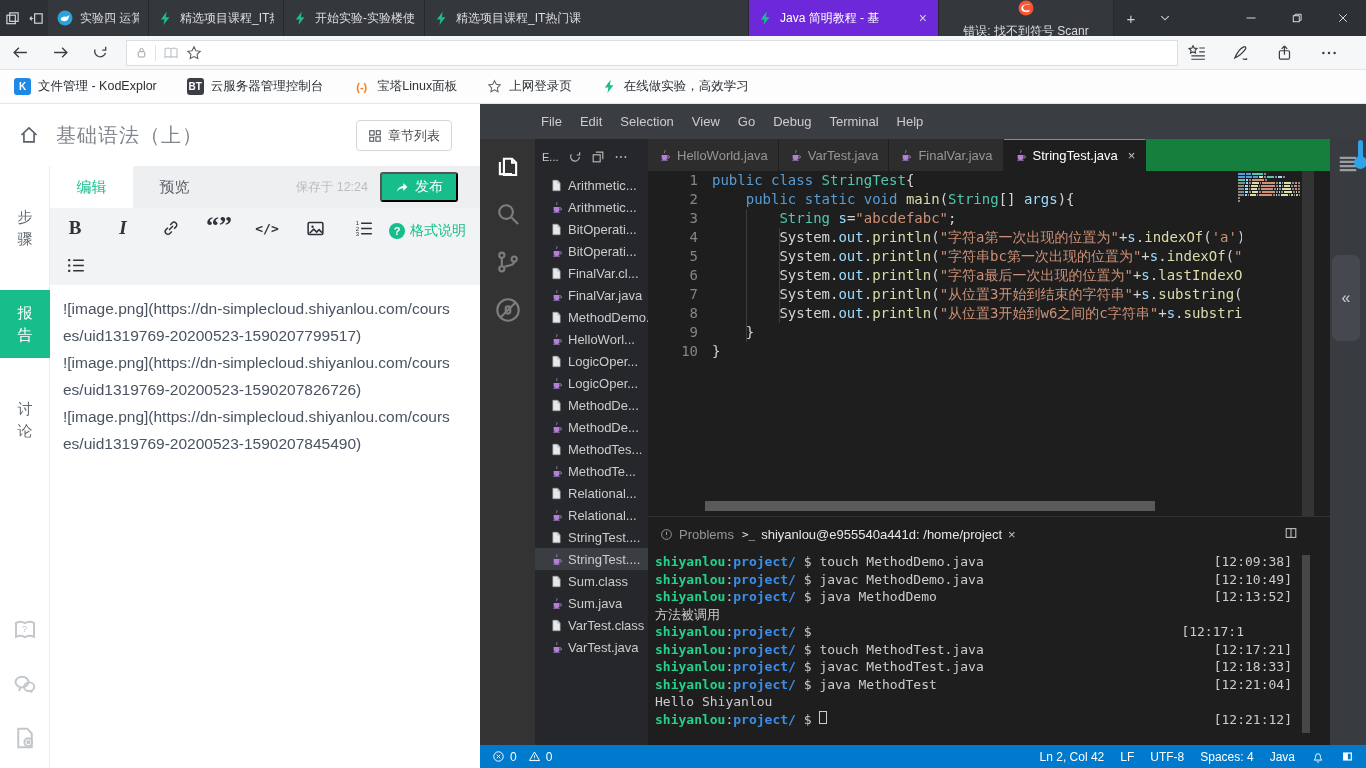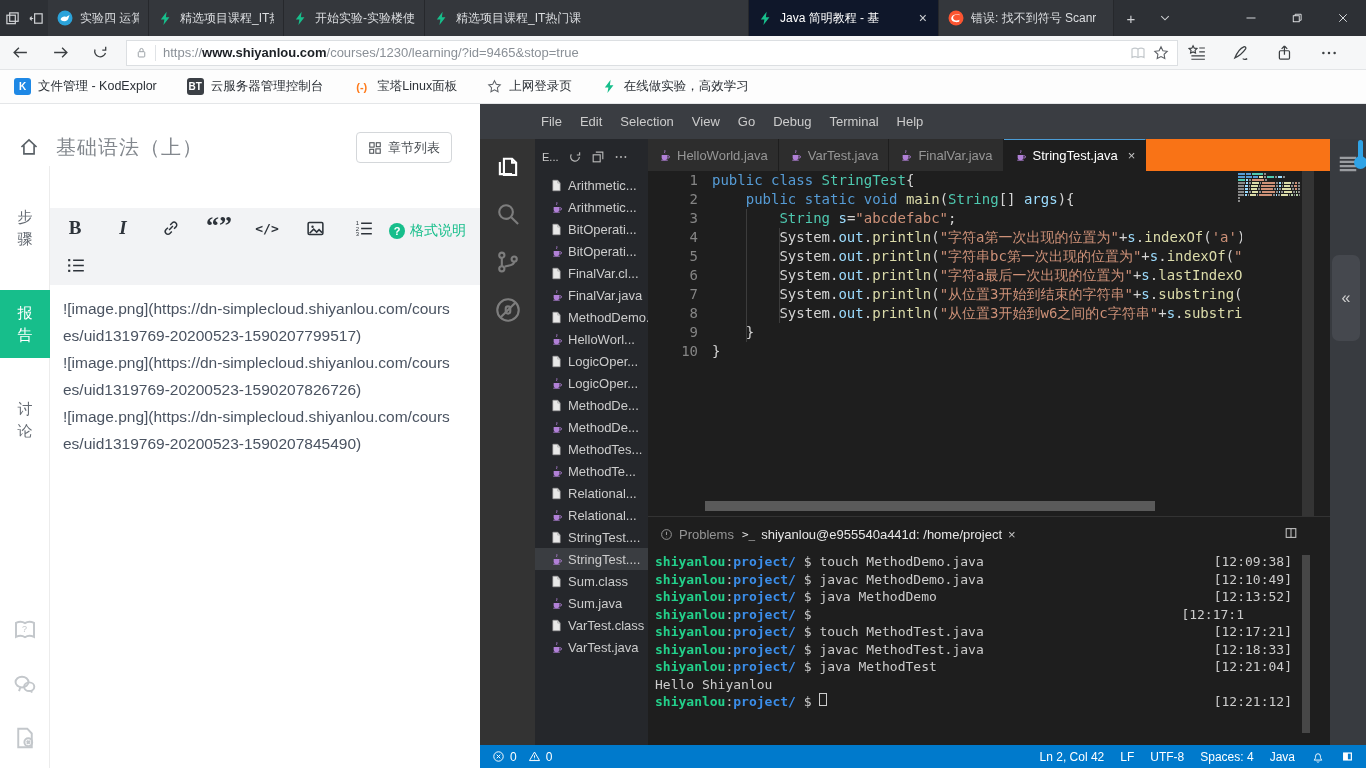--- a/index.html
+++ b/index.html
@@ -6,21 +6,21 @@
   html,body { width:1366px; height:768px; overflow:hidden; }
   body { font-family:"Liberation Sans", sans-serif; background:#fff; position:relative; }
   .mono { font-family:"DejaVu Sans Mono", monospace; }
   svg { display:block; }
   .icon { display:inline-flex; align-items:center; justify-content:center; flex:0 0 auto; }
 
   
   #tabstrip { position:absolute; left:0; top:0; width:1366px; height:36px; background:#2d3035; display:flex; align-items:stretch; color:#e8eaed; }
   .tab-actions { width:48px; display:flex; align-items:center; justify-content:space-around; color:#cfd1d4; }
   .btab { display:flex; align-items:center; gap:7px; padding:0 9px; font-size:12px; color:#dcdee1; background:#34373c; border-right:1px solid #26282c; overflow:hidden; white-space:nowrap; }
-  .btab.active { background:#0f172a; color:#ffffff;justify-content:space-between; }
+  .btab.active { background:#6d28d9; color:#ffffff;justify-content:space-between; }
   .btab .ttl { overflow:hidden; text-overflow:clip; white-space:nowrap; }
   .btab .closex { margin-left:auto; color:#cfd1d4; font-size:14px; padding:0 2px; }
   .strip-btn { width:34px; display:flex; align-items:center; justify-content:center; color:#cfd1d4; font-size:15px; }
   #win-controls { margin-left:auto; display:flex; }
   #win-controls .wbtn { width:46px; display:flex; align-items:center; justify-content:center; color:#e8eaed; }
 
   
   #addressbar { position:absolute; left:0; top:36px; width:1366px; height:34px; background:#f6f7f8; border-bottom:1px solid #e3e5e7; display:flex; align-items:center; }
   .nav-btn { width:40px; display:flex; align-items:center; justify-content:center; color:#3c4043; }
   #urlbox { margin-left:6px; width:1052px; height:26px; background:#fff; border:1px solid #dcdfe2; display:flex; align-items:center; padding:0 8px; gap:7px; }
@@ -29,21 +29,21 @@
   .urlbox-icn { color:#9aa0a6; }
   #addr-right { display:flex; align-items:center; margin-left:10px; gap:26px; color:#3c4043; }
 
   
   #bookmarksbar { position:absolute; left:0; top:70px; width:1366px; height:34px; background:#fdfdfd; border-bottom:1px solid #e4e6e8; display:flex; align-items:center; padding-left:14px; gap:30px; }
   .bkm { display:flex; align-items:center; gap:7px; font-size:12.5px; color:#2b3036; white-space:nowrap; }
   .favsq { width:17px; height:17px; border-radius:3px; color:#fff; font-size:10px; font-weight:bold; display:flex; align-items:center; justify-content:center; }
 
   
   #course { position:absolute; left:0; top:104px; width:480px; height:664px; background:#fff; }
-  #course-header { position:absolute; left:0; top:12px; width:480px; height:62px; background:#fff; display:flex; align-items:center; }
+  #course-header { position:absolute; left:0; top:0; width:480px; height:62px; background:#fff; display:flex; align-items:center; }
   #home-btn { margin-left:18px; color:#596066; }
   #course-title { margin-left:16px; font-size:20px; color:#83888e; letter-spacing:1px; }
   #chapters-btn { position:absolute; right:28px; top:16px; height:31px; border:1px solid #d4d7da; border-radius:4px; background:#fff; display:flex; align-items:center; gap:6px; padding:0 11px; font-size:13px; color:#4a4f54; }
   #course-sidebar { position:absolute; left:0; top:62px; width:50px; height:602px; background:#fff; border-right:1px solid #ececec; }
   .side-tab { width:50px; text-align:center; font-size:15px; color:#656b73; padding:12px 0; line-height:22px; }
   .side-tab.active { background:#17BE8B; color:#fff; }
   #side-icons { position:absolute; left:0; top:0; width:50px; }
   .side-icn { position:absolute; left:13px; width:24px; height:24px; color:#c3c7cb; }
   #course-main { position:absolute; left:50px; top:62px; width:430px; height:602px; }
   #md-tabrow { position:absolute; left:0; top:0; width:430px; height:42px; background:#edeff1; }
@@ -71,21 +71,21 @@
   .act-icn { width:34px; height:34px; display:flex; align-items:center; justify-content:center; color:#7d7d7d; }
   .act-icn.active { color:#ffffff; }
   #explorer { width:113px; background:#25272b; overflow:hidden; }
   #exp-header { height:35px; display:flex; align-items:center; padding:0 7px; gap:9px; color:#c2c2c2; }
   #exp-label { font-size:11px; color:#cccccc; }
   .exp-icn { color:#b8b8b8; }
   #file-tree { font-size:13px; color:#cccccc; }
   .frow { height:22px; display:flex; align-items:center; gap:5px; padding-left:15px; white-space:nowrap; }
   .frow.selected { background:#3a3d41; }
   #editorzone { flex:1; display:flex; flex-direction:column; position:relative; background:#1e1e1e; min-width:0; }
-  #edtabs { height:32px; background:#f97316; display:flex; overflow:hidden; }
+  #edtabs { height:32px; background:#15803d; display:flex; overflow:hidden; }
   .edtab { display:flex; align-items:center; gap:6px; padding:0 10px; font-size:13px; color:#969696; background:#2d2d2d; border-right:1px solid #1e1e1e; white-space:nowrap; }
   .edtab.active { background:#1e1e1e; color:#ffffff; border-top:1px solid #4B9DD6; }
   .edtab .closex { color:#c5c5c5; font-size:13px; margin-left:4px; }
   #codearea { position:relative; height:345px; overflow:hidden; }
   .cline { position:relative; height:19px; line-height:19px; font-size:14px; white-space:pre; }
   .cline .gut { position:absolute; left:0; top:0; width:50px; text-align:right; color:#858585; }
   .cline .ctext { position:absolute; left:64px; top:0; width:530px; overflow:hidden; }
   .tk-k{color:#569CD6} .tk-t{color:#4EC9B0} .tk-f{color:#DCDCAA} .tk-v{color:#9CDCFE}
   .tk-s{color:#CE9178} .tk-w{color:#D4D4D4}
   .iguide { position:absolute; width:1px; background:#3c3c3c; }
@@ -169,21 +169,21 @@
       </div>
       <div class="btab active" style="width: 190px;">
         <span class="icon">
           <svg width="15" height="15" viewBox="0 0 16 16">
             <path d="M9.2 0.8L3 9h3.8l-1 6 6.4-8.4H8.4z" fill="#17BE8B"></path>
           </svg>
         </span>
         <span class="ttl">Java 简明教程 - 基</span>
         <span class="closex">×</span>
       </div>
-      <div class="btab" style="width: 175px;">
+      <div class="btab" style="width: 175px; flex-direction: column;">
         <span class="icon">
           <svg width="16" height="16" viewBox="0 0 16 16">
             <circle cx="8" cy="8" r="7.5" fill="#FC5531"></circle>
             <path d="M11.5 5.2c-2.6-.8-5.3-.3-6.2 1.6-.8 1.7.3 3.4 2.6 3.6 1.3.1 2.6-.1 3.6-.6l-.4 1.9c-1.1.4-2.4.5-3.7.4-3.2-.3-4.9-2.6-3.8-5 1.2-2.5 4.6-3.4 8.2-2.3z" fill="#fff"></path>
           </svg>
         </span>
         <span class="ttl">错误: 找不到符号 Scanr</span>
       </div>
     </div>
   <div class="strip-btn">+</div>
@@ -230,21 +230,20 @@
       </svg>
     </div>
   <div id="urlbox">
     <span class="icon urlbox-icn">
         <svg width="13" height="13" viewBox="0 0 16 16">
           <rect x="4" y="7" width="8" height="6.5" rx="1" fill="none" stroke="currentColor" stroke-width="1.2"></rect>
           <path d="M6 7V5a2 2 0 014 0v2" fill="none" stroke="currentColor" stroke-width="1.2"></path>
         </svg>
       </span>
     <span style="width:1px;height:16px;background:#e0e3e6;"></span>
-    <span id="urltext"><span>https://</span><span class="host">www.shiyanlou.com</span><span>/courses/1230/learning/?id=9465&amp;stop=true</span></span>
     <span class="icon urlbox-icn" style="color:#c3c8cc;">
         <svg width="16" height="16" viewBox="0 0 16 16">
           <path d="M2 4c2-1.2 4-1.2 6 0 2-1.2 4-1.2 6 0v8.5c-2-1.2-4-1.2-6 0-2-1.2-4-1.2-6 0z" fill="none" stroke="currentColor" stroke-width="1.2"></path>
           <path d="M8 4v8.5" stroke="currentColor" stroke-width="1.2"></path>
         </svg>
       </span>
     <span class="icon urlbox-icn" style="color:#5f6368;">
         <svg width="16" height="16" viewBox="0 0 16 16">
           <path d="M8 1.8l1.9 3.9 4.3.6-3.1 3 .7 4.3L8 11.6l-3.8 2l.7-4.3-3.1-3 4.3-.6z" fill="none" stroke="currentColor" stroke-width="1.1"></path>
         </svg>
@@ -354,20 +353,33 @@
         <span class="icon side-icn" style="top: 560px;">
           <svg width="24" height="24" viewBox="0 0 16 16">
             <path d="M3.5 1.8h6L12.5 5v9.2h-9z" stroke="currentColor" fill="none" stroke-width="1.3"></path>
             <circle cx="10.2" cy="10.8" r="2.6" stroke="currentColor" fill="none" stroke-width="1.3"></circle>
             <path d="M9.2 9.8l2 2M11.2 9.8l-2 2" stroke="currentColor" fill="none" stroke-width="1.3"></path>
           </svg>
         </span>
       </div>
   </div>
   <div id="course-main">
+    <div id="md-tabrow">
+      <div class="md-tab" id="tab-edit">编辑</div>
+      <div class="md-tab" id="tab-preview">预览</div>
+      <span id="saved-text">保存于 12:24</span>
+      <button id="publish-btn">
+        <span class="icon">
+            <svg width="14" height="14" viewBox="0 0 16 16">
+              <path d="M2 13.5c1.2-4.5 4-6.5 7.5-6.6V3.5L14 8l-4.5 4.5V9.4c-3 0-5.5 1.2-7.5 4.1z" fill="#fff"></path>
+            </svg>
+          </span>
+        <span>发布</span>
+      </button>
+    </div>
     <div id="md-toolbar">
       <div class="tb-row" id="tb-row1">
           <span class="icon tb-icn">
             <span style="font-family:'Liberation Serif',serif;font-weight:bold;font-size:19px;">B</span>
           </span>
           <span class="icon tb-icn">
             <span style="font-family:'Liberation Serif',serif;font-style:italic;font-weight:bold;font-size:19px;">I</span>
           </span>
           <span class="icon tb-icn">
             <svg width="18" height="18" viewBox="0 0 16 16">
@@ -904,20 +916,21 @@
         <span id="split-icn" class="icon">
             <svg width="14" height="14" viewBox="0 0 16 16">
               <rect x="2.5" y="3" width="11" height="10" fill="none" stroke="currentColor" stroke-width="1.2"></rect>
               <path d="M8 3v10" stroke="currentColor" stroke-width="1.2"></path>
             </svg>
           </span>
         <div id="terminal" class="mono">
             <div class="tline"><span class="t-user">shiyanlou</span>:<span class="t-dir">project/</span> $ touch MethodDemo.java<span class="ts">[12:09:38]</span></div>
             <div class="tline"><span class="t-user">shiyanlou</span>:<span class="t-dir">project/</span> $ javac MethodDemo.java<span class="ts">[12:10:49]</span></div>
             <div class="tline"><span class="t-user">shiyanlou</span>:<span class="t-dir">project/</span> $ java MethodDemo<span class="ts">[12:13:52]</span></div>
+            <div class="tline">方法被调用</div>
             <div class="tline"><span class="t-user">shiyanlou</span>:<span class="t-dir">project/</span> $ <span class="ts short">[12:17:1</span></div>
             <div class="tline"><span class="t-user">shiyanlou</span>:<span class="t-dir">project/</span> $ touch MethodTest.java<span class="ts">[12:17:21]</span></div>
             <div class="tline"><span class="t-user">shiyanlou</span>:<span class="t-dir">project/</span> $ javac MethodTest.java<span class="ts">[12:18:33]</span></div>
             <div class="tline"><span class="t-user">shiyanlou</span>:<span class="t-dir">project/</span> $ java MethodTest<span class="ts">[12:21:04]</span></div>
             <div class="tline">Hello Shiyanlou</div>
             <div class="tline"><span class="t-user">shiyanlou</span>:<span class="t-dir">project/</span> $ <span class="cursorbox"></span><span class="ts">[12:21:12]</span></div>
           </div>
         <div id="term-vscroll"></div>
       </div>
     </div>

